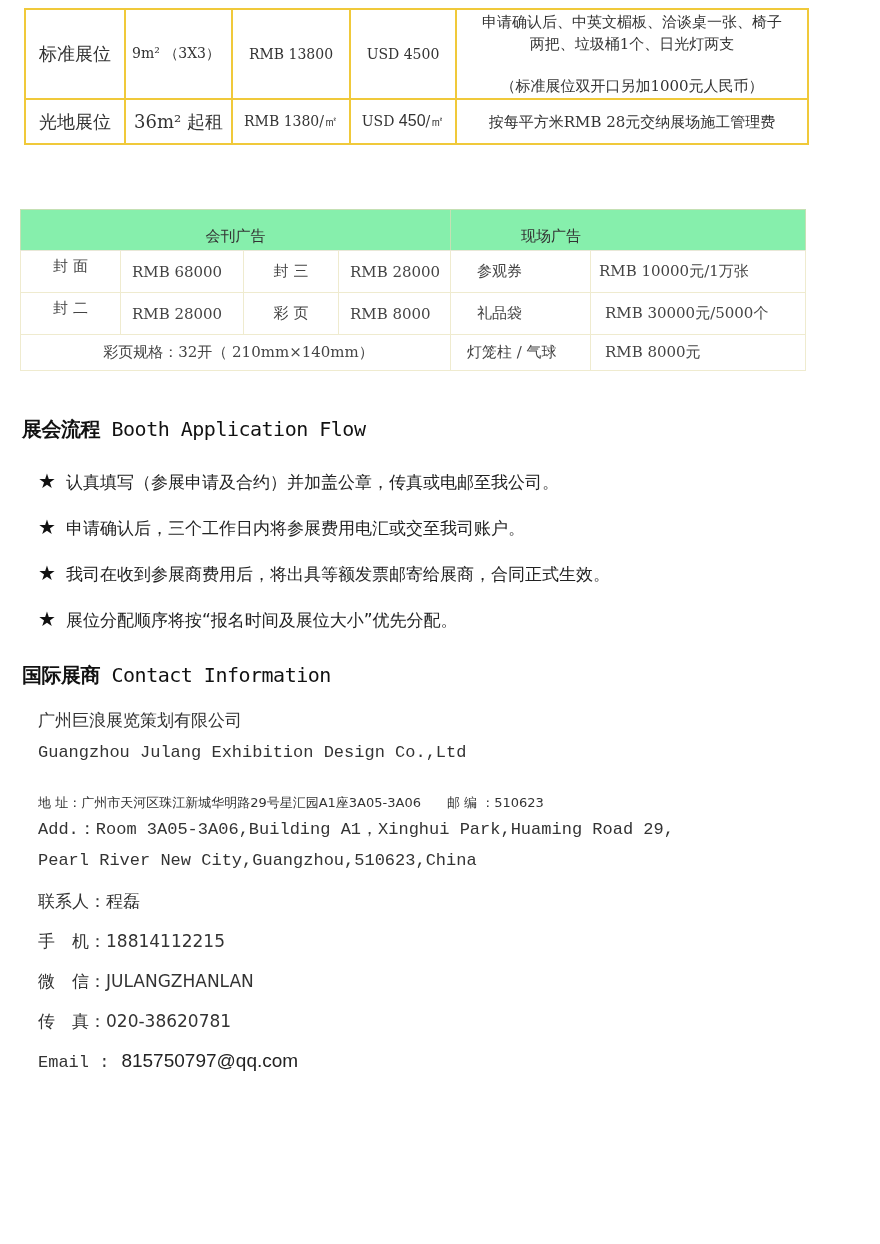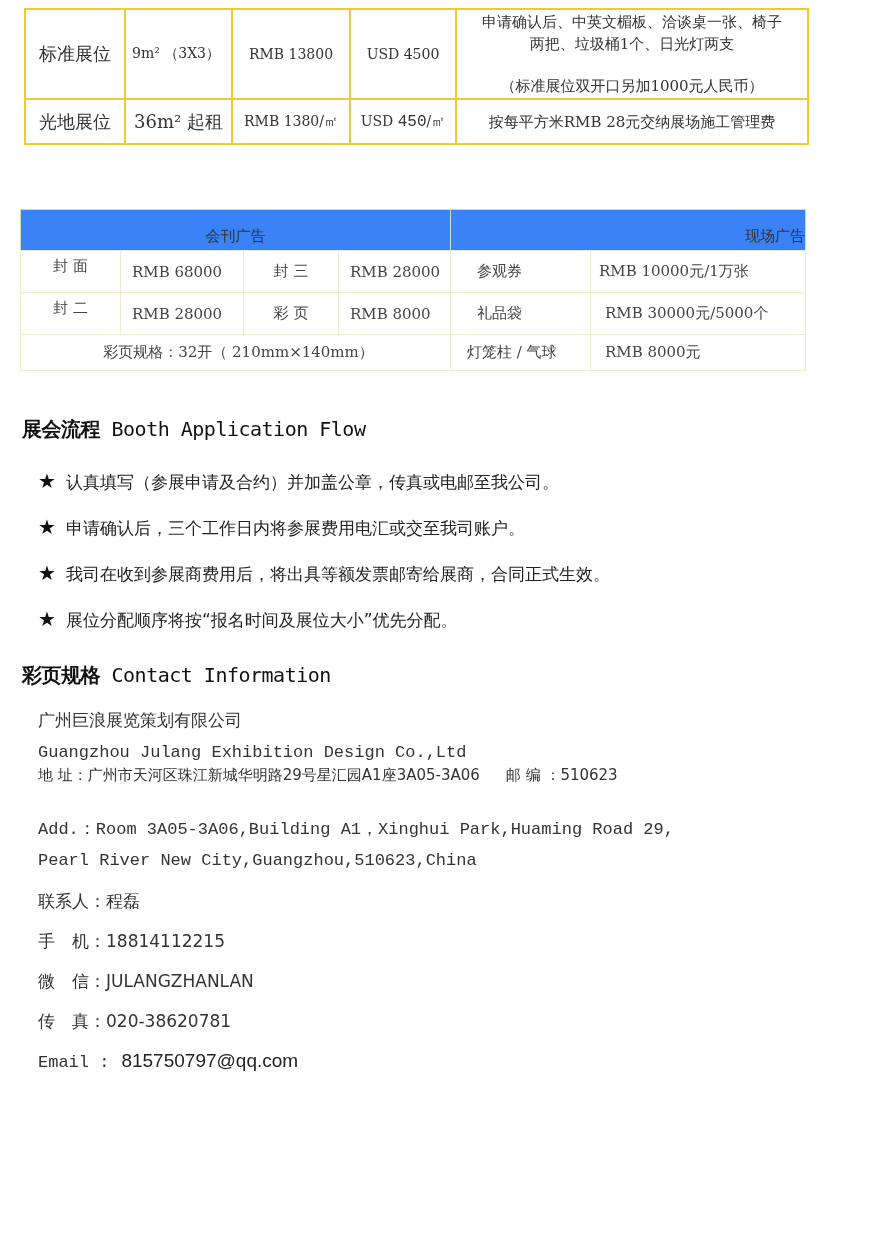--- a/index.html
+++ b/index.html
@@ -7,28 +7,28 @@
          font-family: "DejaVu Serif", serif; color: #222; }
 
   
   table.t1 { position: absolute; left: 24px; top: 8px; border-collapse: collapse;
              table-layout: fixed; }
   table.t1 td { border: 2px solid #f0c93a; padding: 0; text-align: center; vertical-align: middle;
                 font-size: 14px; color: #333; overflow: hidden; }
   table.t1 tr.hdr td { background: #c5e0b4; font-size: 18px; color: #222; height: 34px; }
   table.t1 td.lbl { font-size: 18px; }
   table.t1 td.cfg { font-size: 15px; line-height: 22px; }
-  table.t1 .sans { font-family: Liberation Mono, monospace; font-size: 16px; }
+  table.t1 .sans { font-family: Liberation Sans, sans-serif; font-size: 16px; }
 
   
   table.t2 { position: absolute; left: 20px; top: 209px; border-collapse: collapse;
              table-layout: fixed; }
   table.t2 td { border: 1px solid #efebcf; padding: 0; vertical-align: middle;
                 font-size: 15px; color: #444; height: 35px; white-space: nowrap; }
-  table.t2 tr.hdr td { background: #3b82f6; height: 36px; text-align: center; color: #333;
+  table.t2 tr.hdr td { background: #86efac; height: 36px; text-align: center; color: #333;
                        border-color: #c5e0b4; border-bottom: 1px solid #e8e8d8; }
   table.t2 td.c { text-align: center; }
   table.t2 td.l { padding-left: 11px; }
   table.t2 td.top { vertical-align: top; padding-top: 6px; }
   table.t2 td.bot { vertical-align: bottom; padding-bottom: 4px; }
 
   h2.sec { position: absolute; left: 22px; margin: 0; font-weight: normal;
            font-size: 20px; color: #111; font-family: "DejaVu Sans Mono", monospace; letter-spacing: -0.5px; }
   h2.sec .cn { font-family: "DejaVu Sans", sans-serif; font-weight: bold; }
 
@@ -80,21 +80,21 @@
     <col style="width:100px">
       <col style="width:123px">
       <col style="width:95px">
       <col style="width:112px">
       <col style="width:140px">
       <col style="width:215px">
   </colgroup>
   <tbody>
       <tr class="hdr">
     <td colspan="4" class="bot">会刊广告</td>
-    <td colspan="2" class="bot" style="text-align:right;padding-left:70px">现场广告</td>
+    <td colspan="2" class="bot" style="text-align:left;padding-left:70px">现场广告</td>
   </tr>
   <tr>
     <td class="c top">封 面</td>
     <td class="l">RMB 68000</td>
     <td class="c">封 三</td>
     <td class="l">RMB 28000</td>
     <td class="l" style="padding-left:26px">参观券</td>
     <td class="l" style="padding-left:8px">RMB 10000元/1万张</td>
   </tr>
   <tr>
@@ -113,25 +113,25 @@
 </tbody>
   </table>
 
 <h2 class="sec" style="top:416px"><span class="cn">展会流程</span><span> Booth Application Flow</span></h2>
 
 <div class="flow-item" style="top:469px"><span class="star">★</span><span>认真填写（参展申请及合约）并加盖公章，传真或电邮至我公司。</span></div>
 <div class="flow-item" style="top:515px"><span class="star">★</span><span>申请确认后，三个工作日内将参展费用电汇或交至我司账户。</span></div>
 <div class="flow-item" style="top:561px"><span class="star">★</span><span>我司在收到参展商费用后，将出具等额发票邮寄给展商，合同正式生效。</span></div>
 <div class="flow-item" style="top:607px"><span class="star">★</span><span>展位分配顺序将按“报名时间及展位大小”优先分配。</span></div>
 
-<h2 class="sec" style="top:662px"><span class="cn">彩页规格</span><span> Contact Information</span></h2>
+<h2 class="sec" style="top:662px"><span class="cn">国际展商</span><span> Contact Information</span></h2>
 
 <div class="line cn" style="top:709px">广州巨浪展览策划有限公司</div>
 <div class="line" style="top:743px">Guangzhou Julang Exhibition Design Co.,Ltd</div>
-<div class="line cn" style="top:766px;font-size:15px"><span>地 址：广州市天河区珠江新城华明路29号星汇园A1座3A05-3A06</span><span style="margin-left:26px">邮 编 ：510623</span></div>
+<div class="line cn" style="top:794px;font-size:13px"><span>地 址：广州市天河区珠江新城华明路29号星汇园A1座3A05-3A06</span><span style="margin-left:26px">邮 编 ：510623</span></div>
 <div class="line" style="top:817px">Add.：Room 3A05-3A06,Building A1，Xinghui Park,Huaming Road 29,</div>
 <div class="line" style="top:851px">Pearl River New City,Guangzhou,510623,China</div>
 
 <div class="line cn" style="top:890px"><span>联系人：</span><span>程磊</span></div>
 <div class="line cn" style="top:930px"><span>手　机：</span><span>18814112215</span></div>
 <div class="line cn" style="top:970px"><span>微　信：</span><span>JULANGZHANLAN</span></div>
 <div class="line cn" style="top:1010px"><span>传　真：</span><span>020-38620781</span></div>
 <div class="line" style="top:1050px"><span>Email :</span><span class="email-val">815750797@qq.com</span></div>
 
 </body></html>

